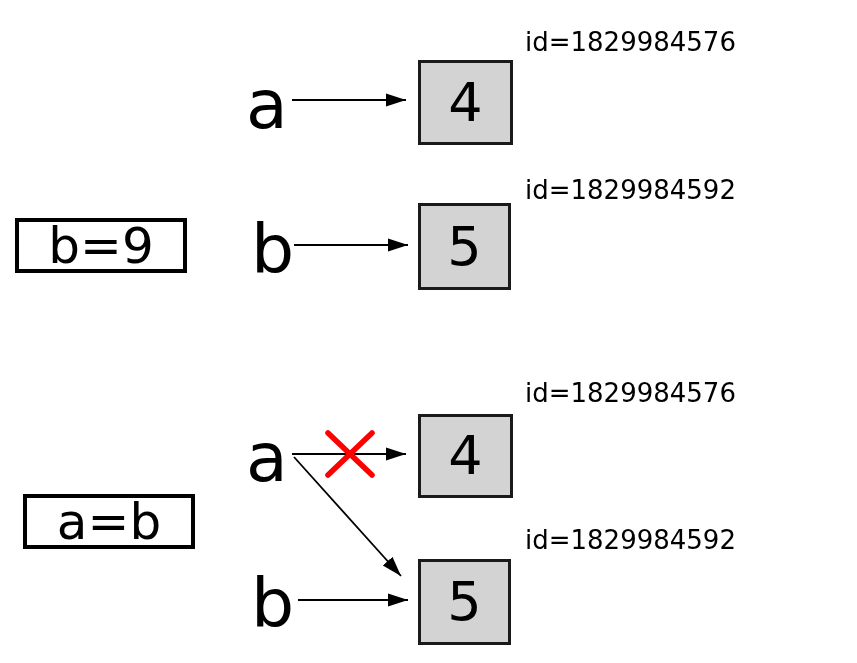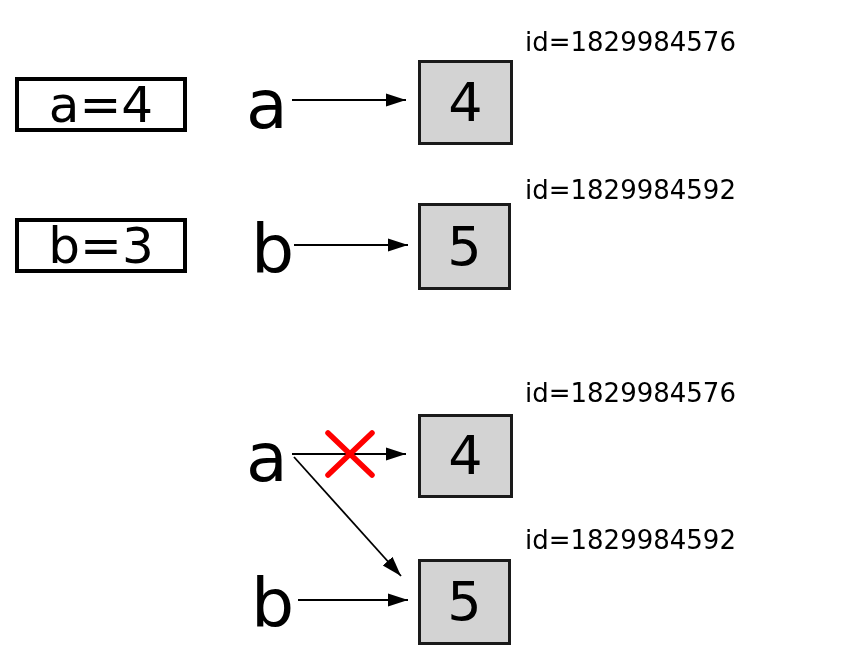--- a/index.html
+++ b/index.html
@@ -74,38 +74,38 @@
     <line x1="294" y1="245" x2="408" y2="245" stroke="#000000" stroke-width="1.8" marker-end="url(#ah)"></line>
     <line x1="292" y1="454" x2="406" y2="454" stroke="#000000" stroke-width="1.8" marker-end="url(#ah)"></line>
     <line x1="294" y1="457" x2="401" y2="576" stroke="#000000" stroke-width="1.8" marker-end="url(#ah)"></line>
     <line x1="298" y1="600" x2="408" y2="600" stroke="#000000" stroke-width="1.8" marker-end="url(#ah)"></line>
     <g>
       <line x1="328" y1="433" x2="372" y2="475" stroke="#ff0000" stroke-width="5.5" stroke-linecap="round"></line>
       <line x1="328" y1="475" x2="372" y2="433" stroke="#ff0000" stroke-width="5.5" stroke-linecap="round"></line>
     </g>
   </svg>
 
-  <div class="code-box" style="left:15px; top:77px; width:172px; height:55px;">
-    <span>a=4</span>
-  </div>
   <div class="var-label" style="left:246px; top:71px;">a</div>
   <div class="value-box" style="left:418px; top:60px; width:95px; height:85px;">
     <span>4</span>
   </div>
   <div class="id-label" style="left:525px; top:29px;">id=1829984576</div>
 
   <div class="code-box" style="left:15px; top:218px; width:172px; height:55px;">
-    <span>b=3</span>
+    <span>b=9</span>
   </div>
   <div class="var-label" style="left:251px; top:216px;">b</div>
   <div class="value-box" style="left:418px; top:203px; width:93px; height:87px;">
     <span>5</span>
   </div>
   <div class="id-label" style="left:525px; top:177px;">id=1829984592</div>
 
+  <div class="code-box" style="left:23px; top:494px; width:172px; height:55px;">
+    <span>a=b</span>
+  </div>
   <div class="var-label" style="left:246px; top:424px;">a</div>
   <div class="value-box" style="left:418px; top:414px; width:95px; height:84px;">
     <span>4</span>
   </div>
   <div class="id-label" style="left:525px; top:380px;">id=1829984576</div>
 
   <div class="var-label" style="left:251px; top:570px;">b</div>
   <div class="value-box" style="left:418px; top:559px; width:93px; height:86px;">
     <span>5</span>
   </div>

